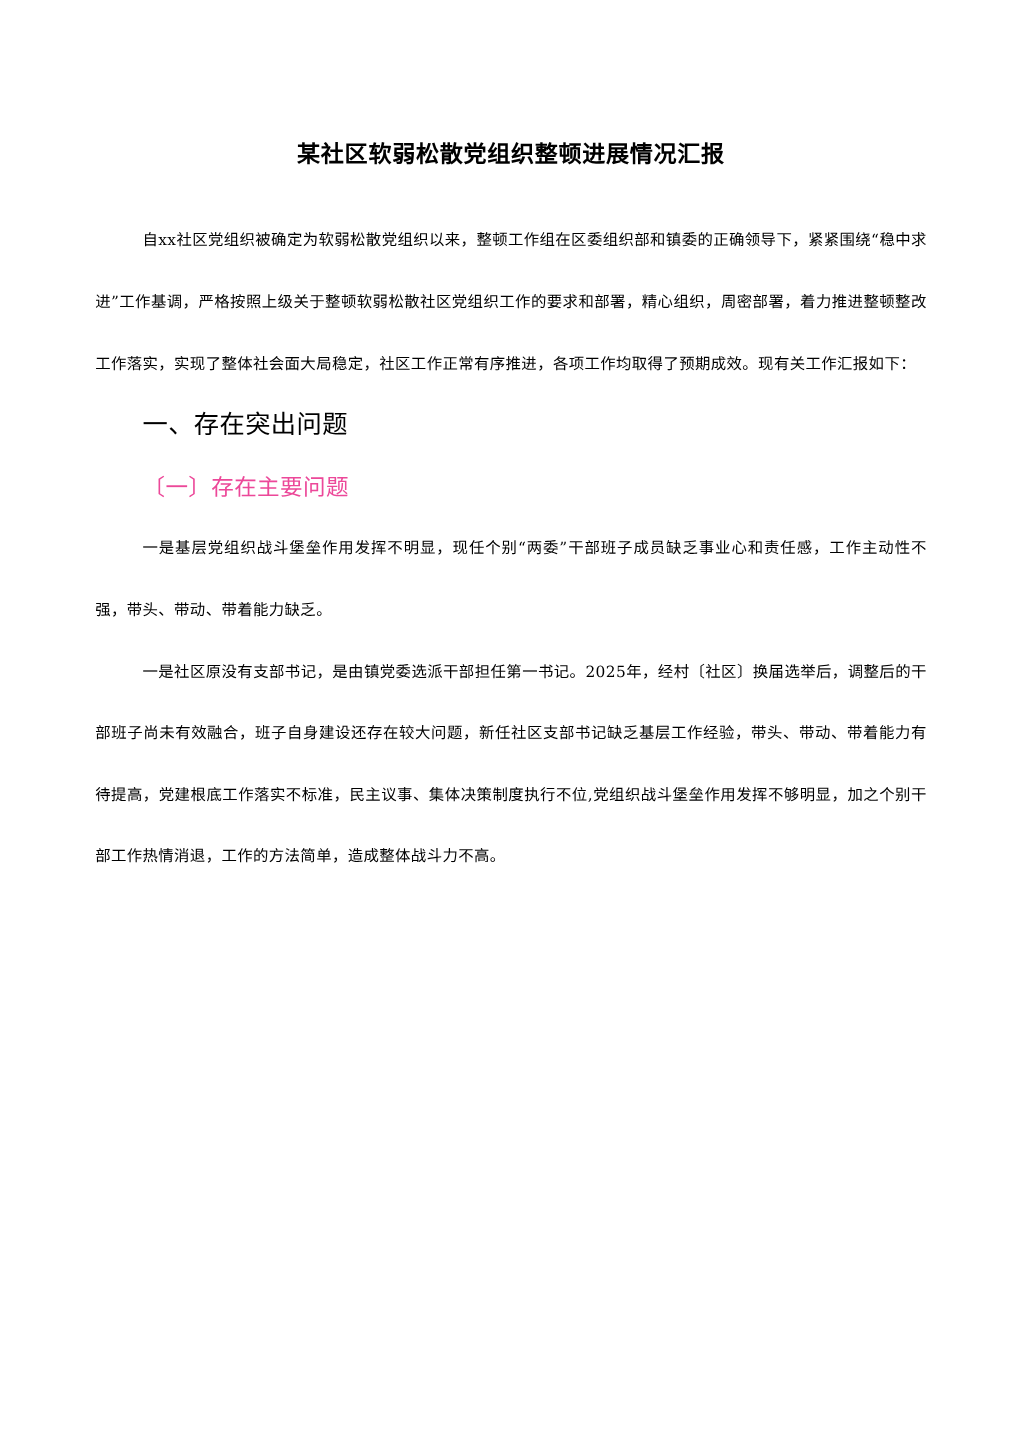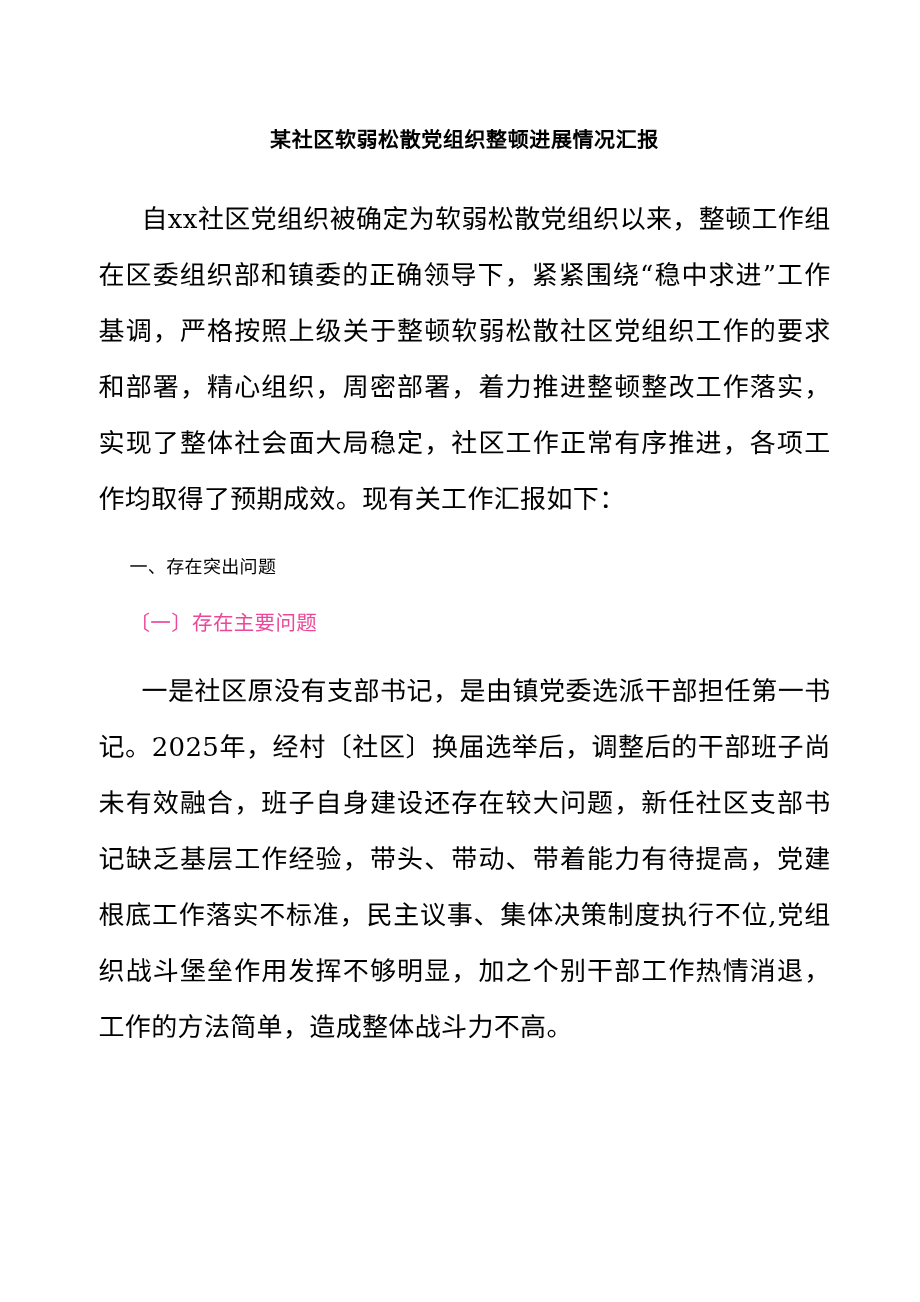--- a/index.html
+++ b/index.html
@@ -33,41 +33,41 @@
     line-height: 30px;
     color: #000000;
     text-align: center;
     letter-spacing: 0.6px;
     margin: 0;
     padding-top: 125px;
   }
 
   .para {
     font-family: "DejaVu Serif", "Liberation Serif", serif;
-    font-size: 26px;
+    font-size: 14px;
     line-height: 56px;
     color: #000000;
     text-align: justify;
     text-justify: inter-ideograph;
     letter-spacing: 0.35px;
-    margin: 12px;
+    margin: 0;
     word-break: break-all;
   }
 
   .para.indent {
     text-indent: 43px;
   }
 
   .para.first-para {
     margin-top: 36px;
   }
 
   .heading-l1 {
     font-family: "DejaVu Serif", "Liberation Serif", serif;
-    font-size: 18px;
+    font-size: 23px;
     line-height: 56px;
     color: #000000;
     letter-spacing: 0.35px;
     text-indent: 43px;
     margin: 0;
   }
 
   .heading-l2 {
     font-family: "DejaVu Serif", "Liberation Serif", serif;
     font-size: 20.5px;
@@ -85,20 +85,21 @@
   <div class="doc-body">
 
     <h1 class="doc-title">某社区软弱松散党组织整顿进展情况汇报</h1>
 
     <p class="para indent first-para">自xx社区党组织被确定为软弱松散党组织以来，整顿工作组在区委组织部和镇委的正确领导下，紧紧围绕“稳中求进”工作基调，严格按照上级关于整顿软弱松散社区党组织工作的要求和部署，精心组织，周密部署，着力推进整顿整改工作落实，实现了整体社会面大局稳定，社区工作正常有序推进，各项工作均取得了预期成效。现有关工作汇报如下：</p>
 
     <p class="heading-l1">一、存在突出问题</p>
 
     <p class="heading-l2">〔一〕存在主要问题</p>
 
+    <p class="para indent">一是基层党组织战斗堡垒作用发挥不明显，现任个别“两委”干部班子成员缺乏事业心和责任感，工作主动性不强，带头、带动、带着能力缺乏。</p>
 
 
 
 
     <p class="para indent">一是社区原没有支部书记，是由镇党委选派干部担任第一书记。2025年，经村〔社区〕换届选举后，调整后的干部班子尚未有效融合，班子自身建设还存在较大问题，新任社区支部书记缺乏基层工作经验，带头、带动、带着能力有待提高，党建根底工作落实不标准，民主议事、集体决策制度执行不位,党组织战斗堡垒作用发挥不够明显，加之个别干部工作热情消退，工作的方法简单，造成整体战斗力不高。</p>
 
   </div>
 </div>
 
 </body></html>

